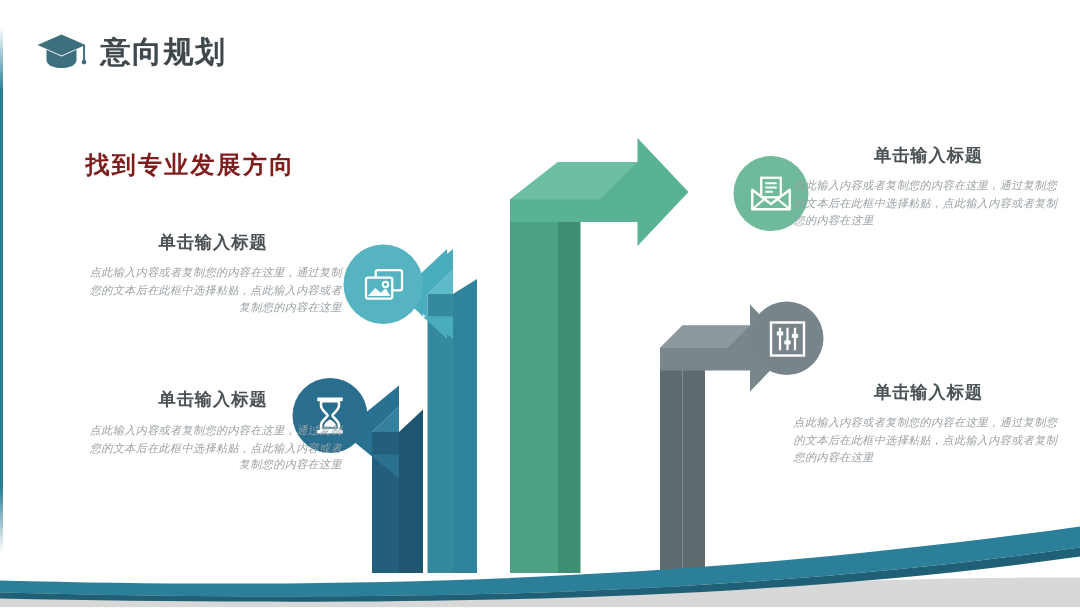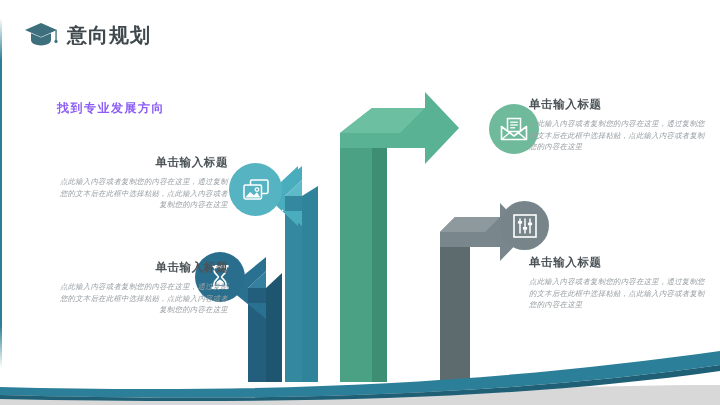--- a/index.html
+++ b/index.html
@@ -21,29 +21,29 @@
   .header{position:absolute;left:24px;top:22px;display:flex;align-items:flex-end;gap:9px;}
   .cap-icon{width:34px;height:26px;display:block;}
   .header-title{
     font-size:20px;font-weight:bold;color:#3f484c;letter-spacing:1px;
     line-height:26px;white-space:nowrap;
   }
 
   
   .subtitle{
     position:absolute;left:57px;top:100px;
-    font-size:12px;font-weight:bold;color:#8b5cf6;letter-spacing:1.5px;
+    font-size:16px;font-weight:bold;color:#7f1d1d;letter-spacing:1.5px;
     white-space:nowrap;
   }
 
   
   .block{position:absolute;}
   .block .b-title{
     font-size:11.5px;font-weight:bold;color:#4a5256;letter-spacing:.6px;
-    margin:0 0 7px 0;line-height:14px;white-space:nowrap;
+    margin:0 0 7px 0;line-height:14px;white-space:nowrap;text-align:center;
   }
   .block .b-body{
     font-size:7.4px;color:#9aa1a5;line-height:11.5px;letter-spacing:.25px;margin:0;font-style:italic;
   }
   .block.align-right{text-align:right;}
   .block.align-left{text-align:left;}
 
   #block-1{left:56px;top:155px;width:172px;}
   #block-2{left:56px;top:260px;width:172px;}
   #block-3{left:529px;top:97px;width:180px;}

